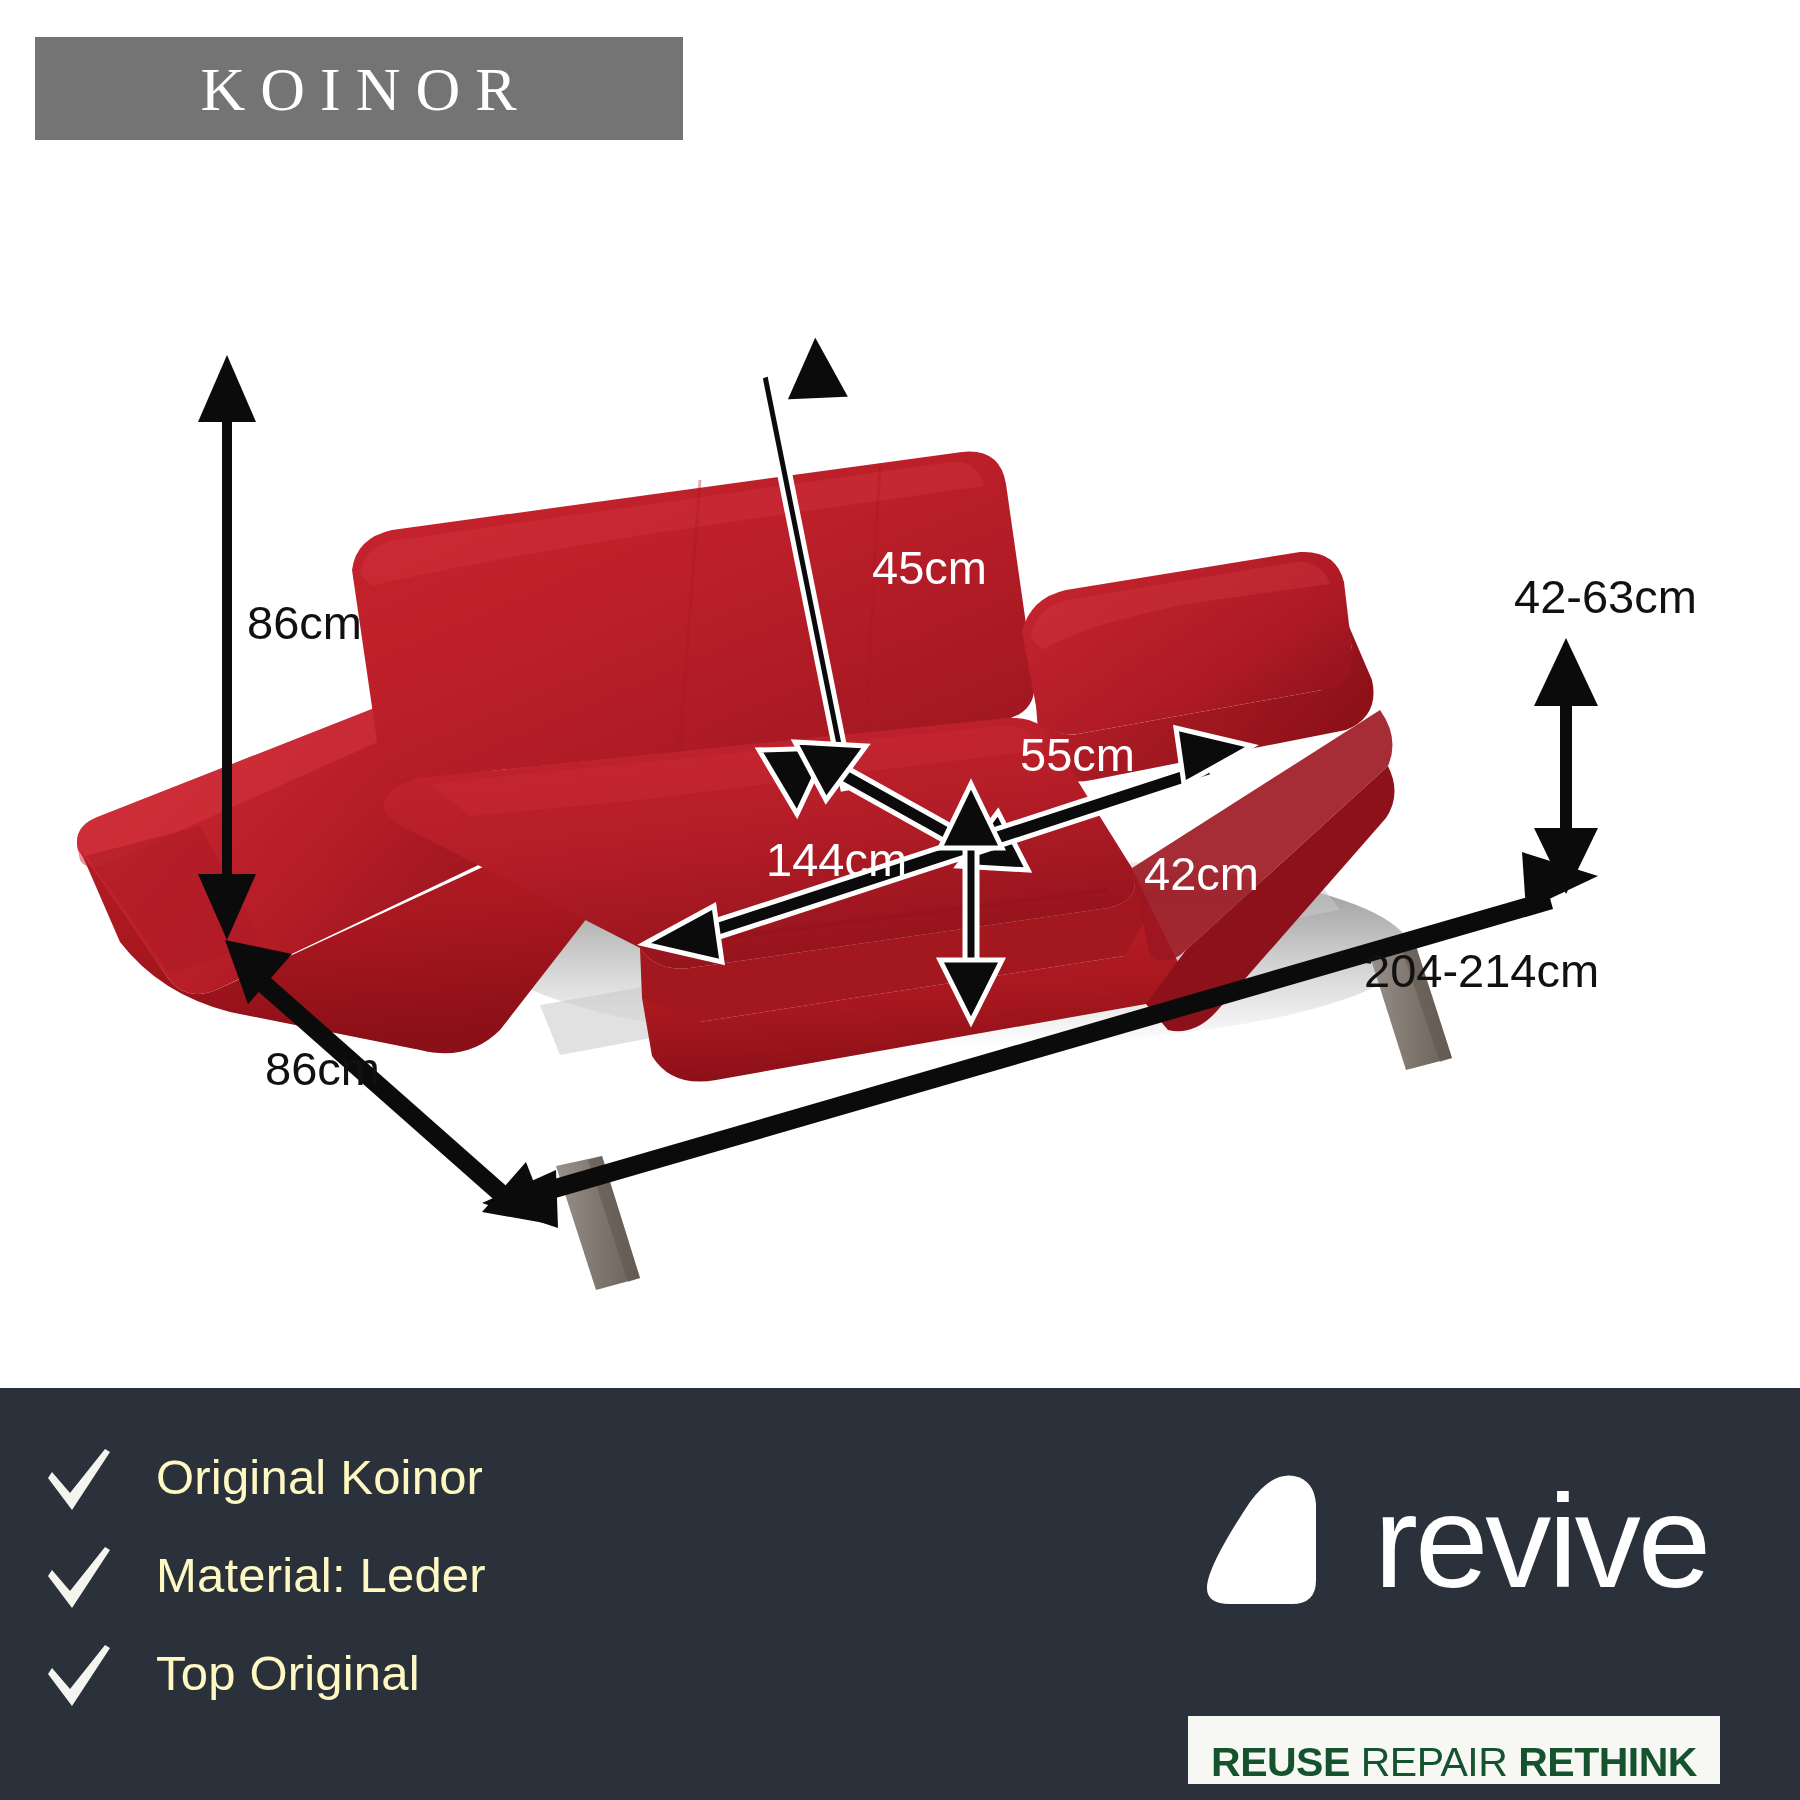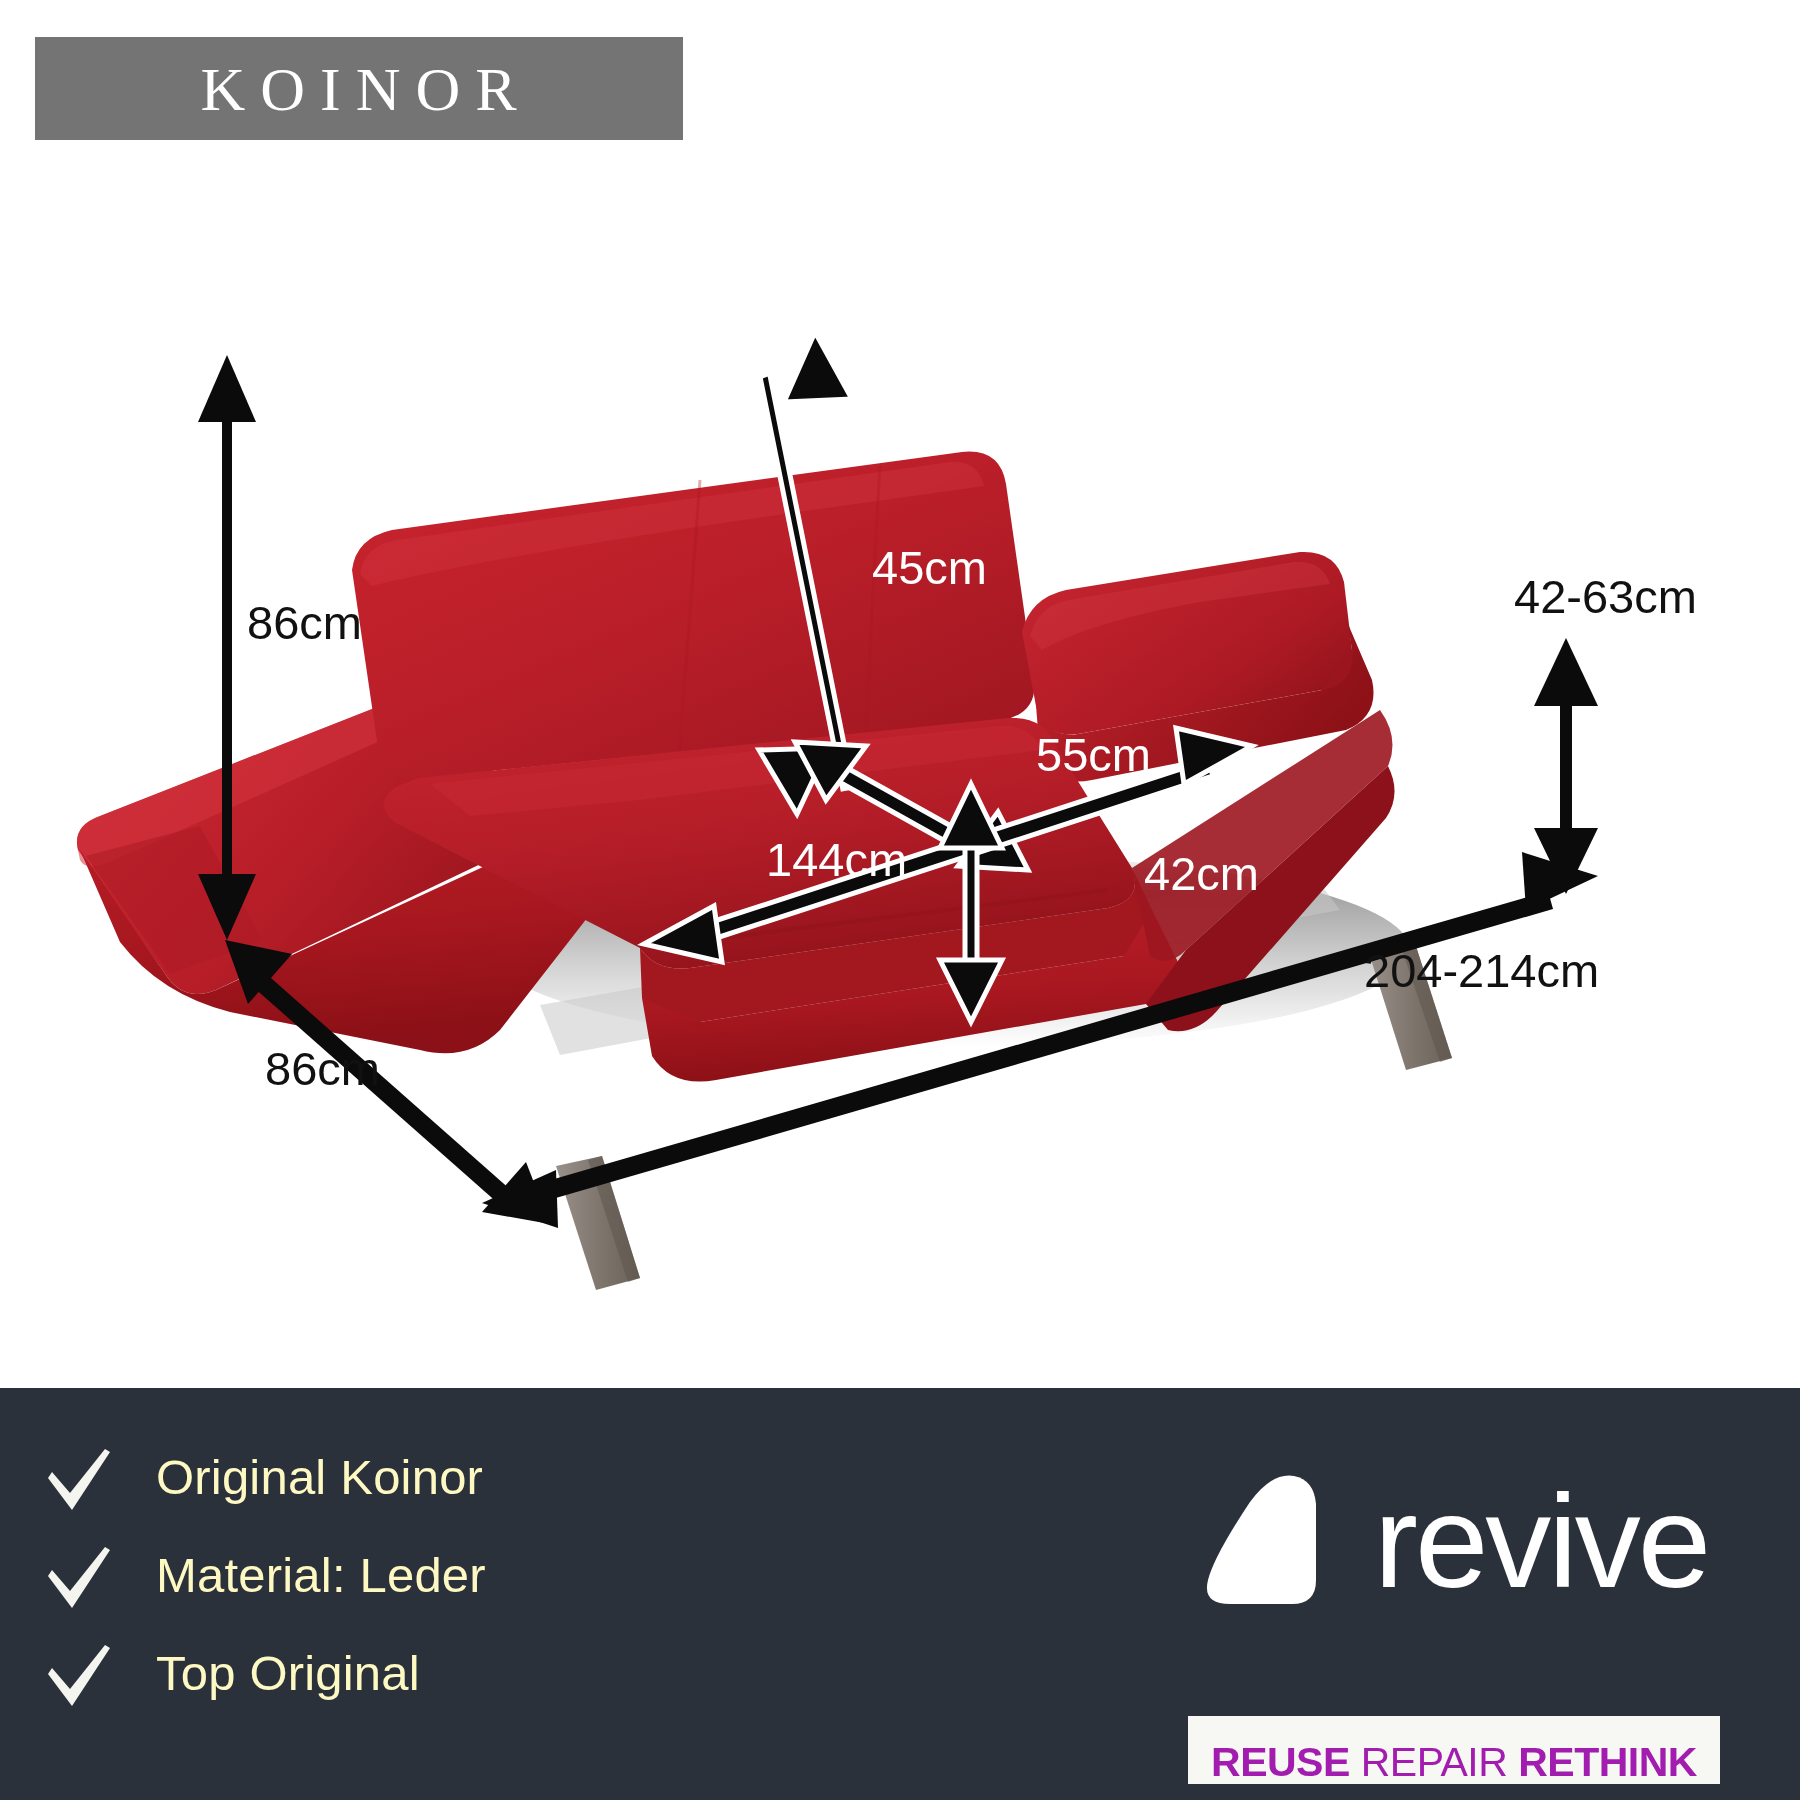--- a/index.html
+++ b/index.html
@@ -54,21 +54,21 @@
   .revive-logo{display:flex;align-items:center;height:180px;padding-left:55px;}
   .revive-word{
     color:#ffffff;font-size:132px;font-weight:400;letter-spacing:-3px;
     line-height:1;margin-left:32px;font-family:"Liberation Sans",sans-serif;
   }
   .tagline{
     position:absolute;left:53px;top:264px;width:532px;height:68px;
     background:#f7f7f4;display:flex;align-items:center;justify-content:center;
   }
   .tagline span{
-    color:#a21caf;font-size:41px;line-height:1;
+    color:#14532d;font-size:41px;line-height:1;
     font-family:"Liberation Sans",sans-serif;letter-spacing:-.5px;margin-top:24px;
   }
   .tg-b{font-weight:700;}
   .tg-r{font-weight:400;}
 </style>
 </head>
 <body>
 
 <div id="stage">
 
@@ -222,21 +222,21 @@
         </g>
 
       </g>
     </svg>
 
     
     <div class="dim black" style="left:247px;top:449px;font-size:47px;">86cm</div>
 
     <div class="dim white" style="left:872px;top:394px;font-size:47px;">45cm</div>
 
-    <div class="dim white" style="left:1020px;top:581px;font-size:47px;margin-left:16px;">55cm</div>
+    <div class="dim white" style="left:1020px;top:581px;font-size:47px;">55cm</div>
 
     <div class="dim white" style="left:766px;top:686px;font-size:47px;">144cm</div>
 
     <div class="dim white" style="left:1144px;top:700px;font-size:47px;">42cm</div>
 
     <div class="dim black" style="left:1514px;top:423px;font-size:47px;">42-63cm</div>
 
     <div class="dim black" style="left:1364px;top:797px;font-size:47px;">204-214cm</div>
 
     <div class="dim black" style="left:265px;top:895px;font-size:47px;">86cm</div>

